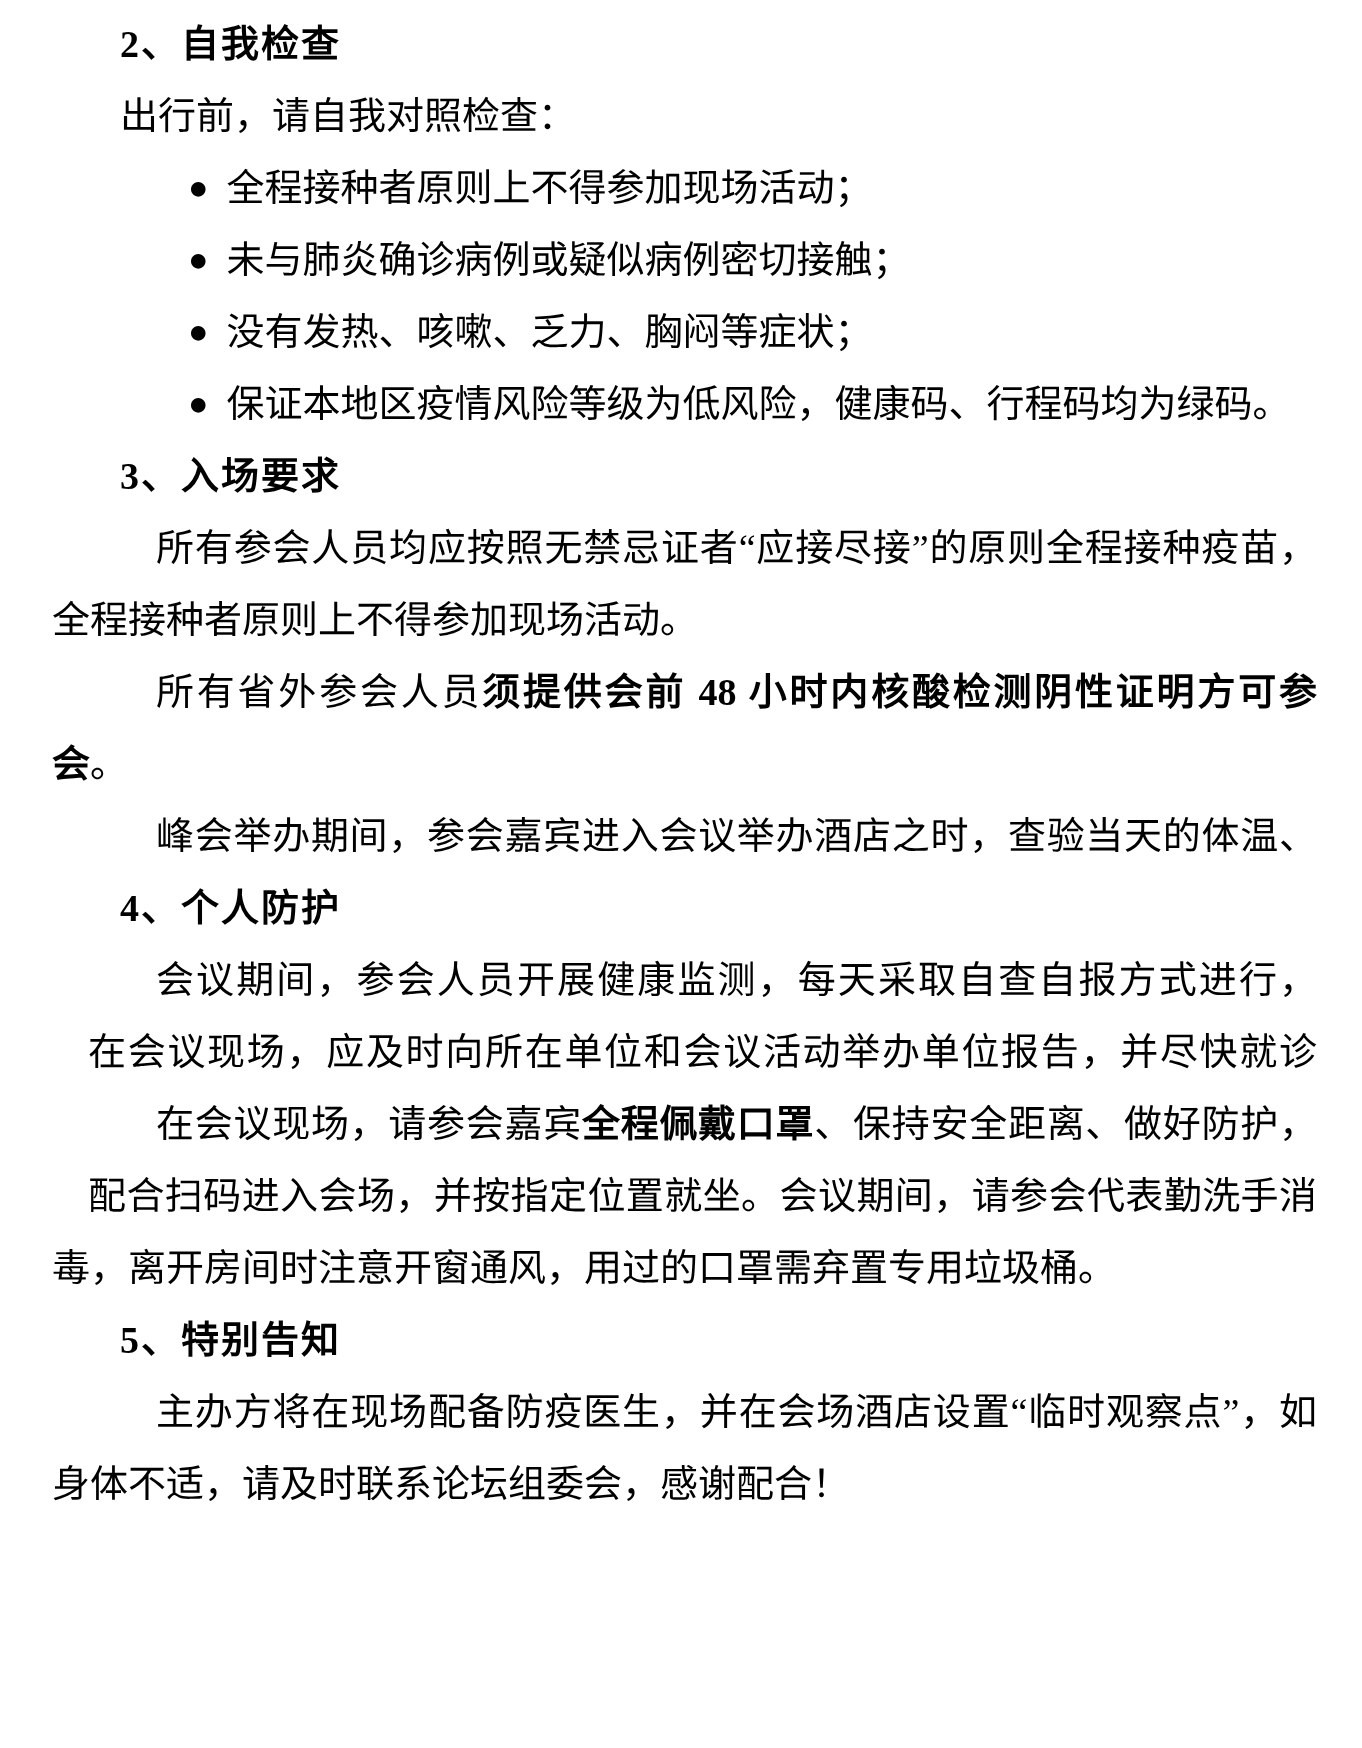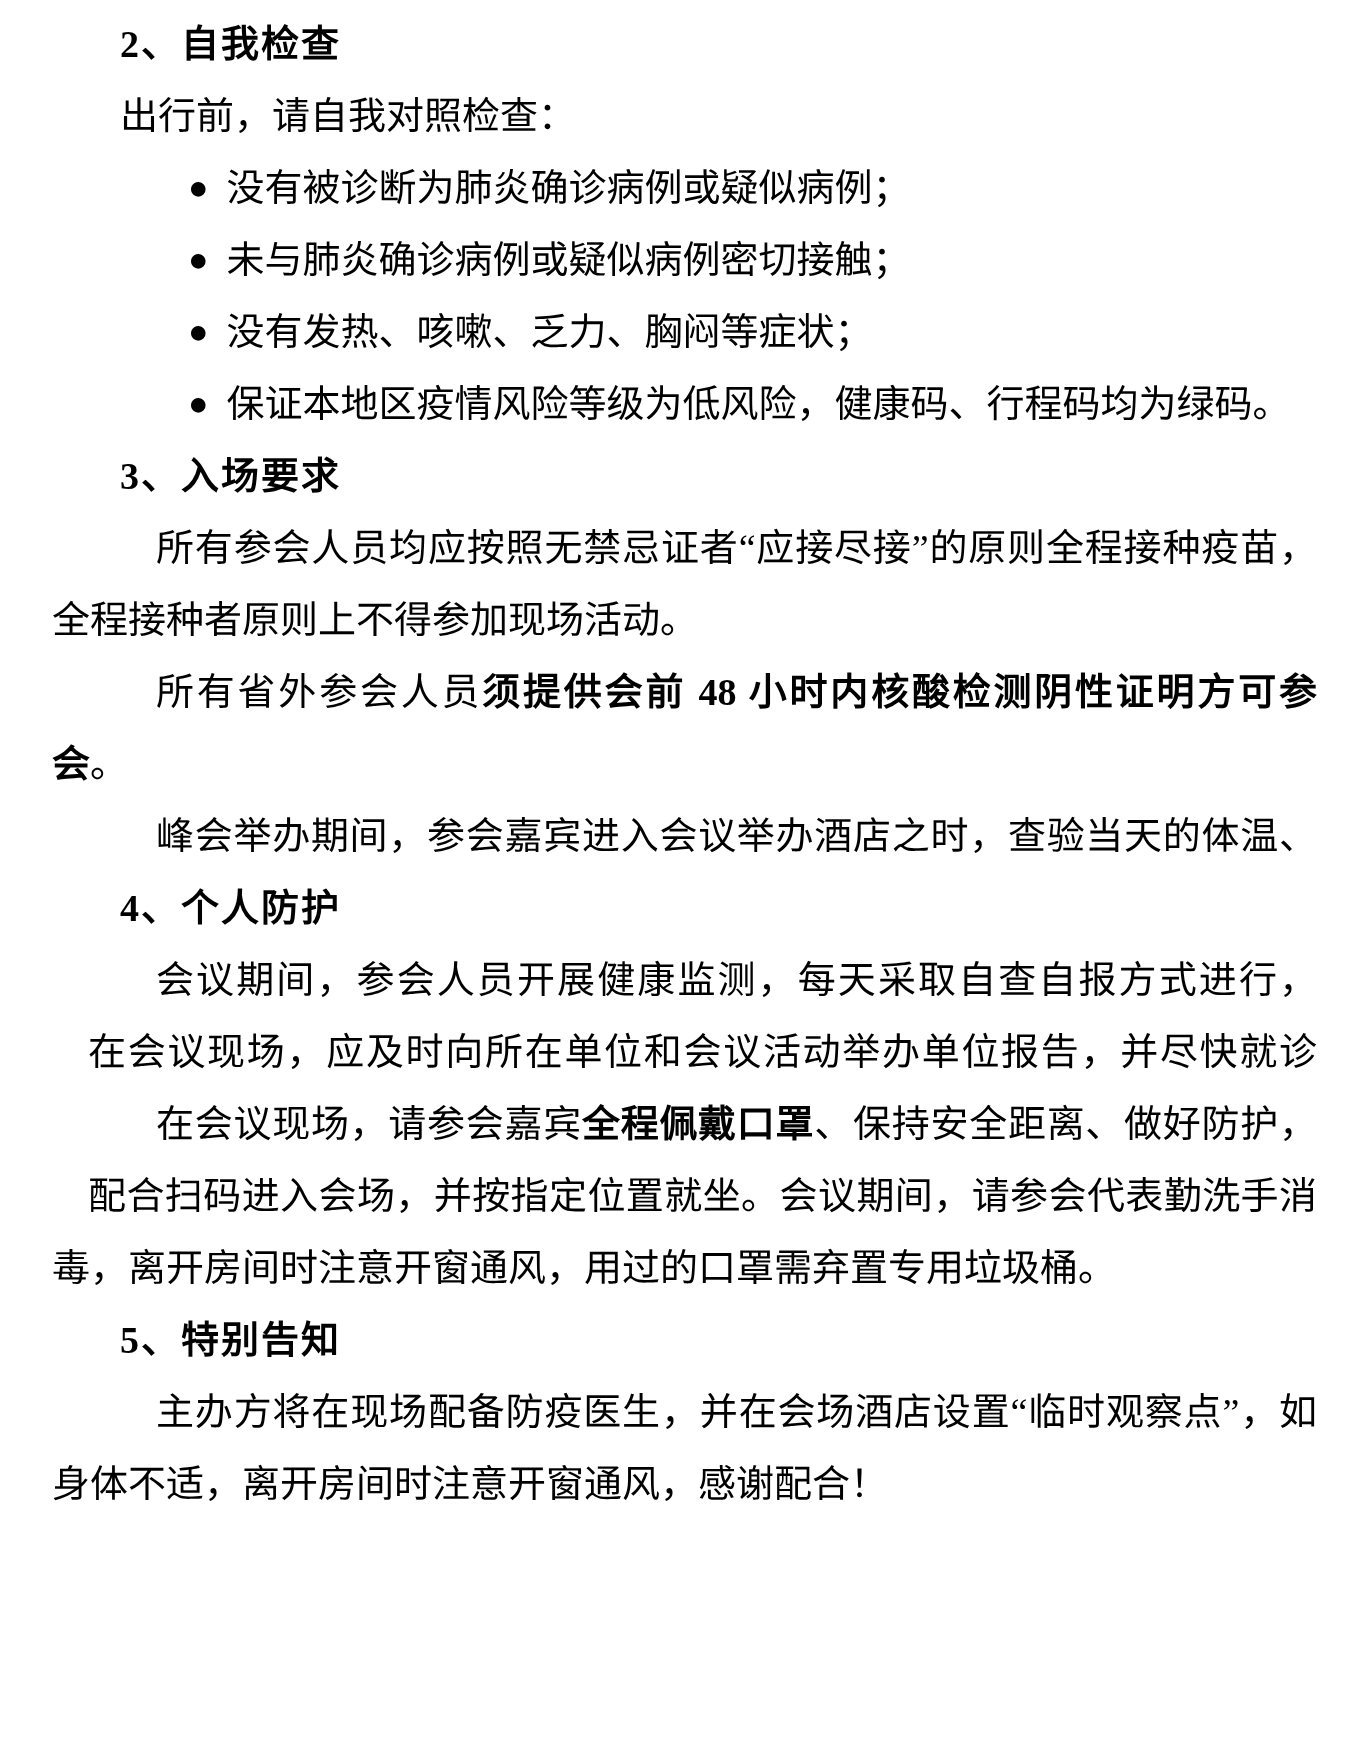--- a/index.html
+++ b/index.html
@@ -51,33 +51,33 @@
     vertical-align: 2px;
   }
 </style>
 </head>
 <body>
 
 <div class="page">
   <div id="doc-lines">
       <div class="line heading indent"><span class="seg b">2、自我检查</span></div>
       <div class="line paragraph indent"><span class="seg">出行前，请自我对照检查：</span></div>
-      <div class="line bullet indent"><span class="bullet-glyph">●</span><span class="seg">没有被诊断为肺炎确诊病例或疑似病例；</span></div>
+      <div class="line bullet indent"><span class="bullet-glyph">●</span><span class="seg">全程接种者原则上不得参加现场活动；</span></div>
       <div class="line bullet indent"><span class="bullet-glyph">●</span><span class="seg">未与肺炎确诊病例或疑似病例密切接触；</span></div>
       <div class="line bullet indent"><span class="bullet-glyph">●</span><span class="seg">没有发热、咳嗽、乏力、胸闷等症状；</span></div>
       <div class="line bullet indent"><span class="bullet-glyph">●</span><span class="seg">保证本地区疫情风险等级为低风险，健康码、行程码均为绿码。</span></div>
       <div class="line heading indent"><span class="seg b">3、入场要求</span></div>
       <div class="line paragraph indent fill"><span class="seg">所有参会人员均应按照无禁忌证者“应接尽接”的原则全程接种疫苗，未</span></div>
       <div class="line paragraph"><span class="seg">全程接种者原则上不得参加现场活动。</span></div>
       <div class="line paragraph indent fill"><span class="seg">所有省外参会人员</span><span class="seg b">须提供会前 48 小时内核酸检测阴性证明方可参</span></div>
       <div class="line paragraph"><span class="seg b">会</span><span class="seg">。</span></div>
       <div class="line paragraph indent fill"><span class="seg">峰会举办期间，参会嘉宾进入会议举办酒店之时，查验当天的体温、</span></div>
       <div class="line heading indent"><span class="seg b">4、个人防护</span></div>
       <div class="line paragraph indent fill"><span class="seg">会议期间，参会人员开展健康监测，每天采取自查自报方式进行，</span><span class="seg b">早、</span></div>
       <div class="line paragraph fill"><span class="seg">在会议现场，应及时向所在单位和会议活动举办单位报告，并尽快就诊</span></div>
       <div class="line paragraph indent fill"><span class="seg">在会议现场，请参会嘉宾</span><span class="seg b">全程佩戴口罩</span><span class="seg">、保持安全距离、做好防护，</span></div>
       <div class="line paragraph fill"><span class="seg">配合扫码进入会场，并按指定位置就坐。会议期间，请参会代表勤洗手消</span></div>
       <div class="line paragraph"><span class="seg">毒，离开房间时注意开窗通风，用过的口罩需弃置专用垃圾桶。</span></div>
       <div class="line heading indent"><span class="seg b">5、特别告知</span></div>
       <div class="line paragraph indent fill"><span class="seg">主办方将在现场配备防疫医生，并在会场酒店设置“临时观察点”，如遇</span></div>
-      <div class="line paragraph"><span class="seg">身体不适，离开房间时注意开窗通风，感谢配合！</span></div>
+      <div class="line paragraph"><span class="seg">身体不适，请及时联系论坛组委会，感谢配合！</span></div>
     </div>
 </div>
 
 </body></html>

